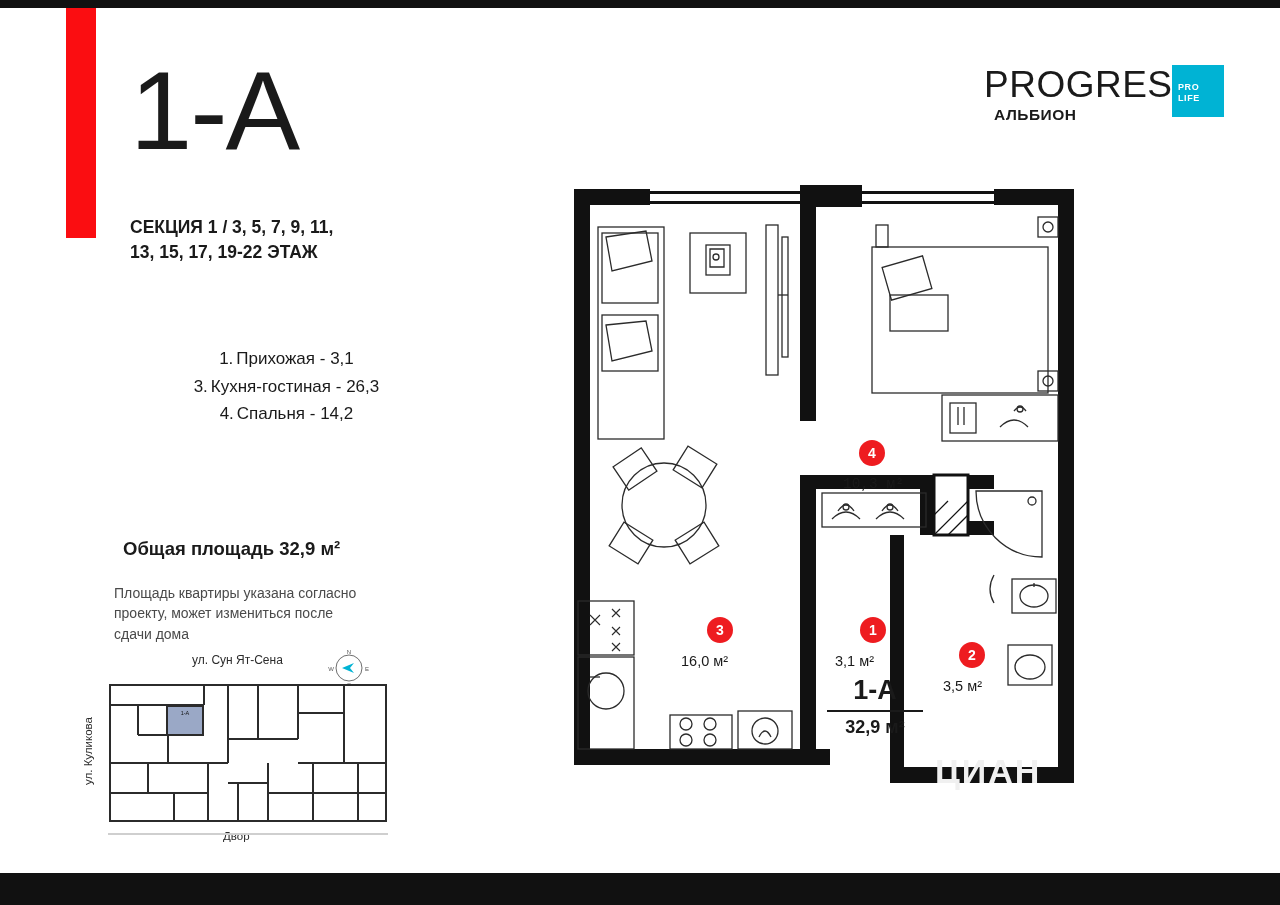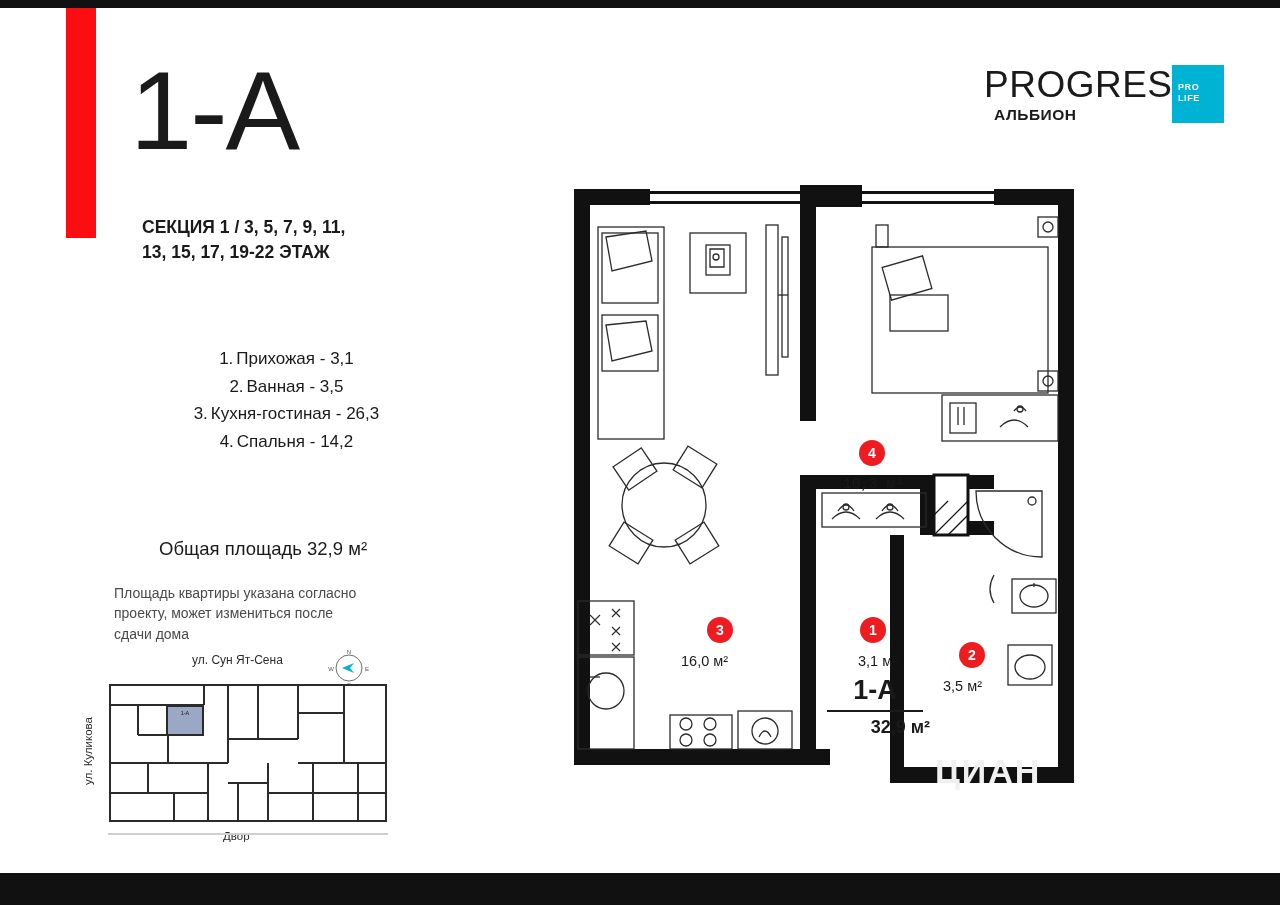--- a/index.html
+++ b/index.html
@@ -47,44 +47,42 @@
     color: #1a1a1a;
   }
   .section-line {
     position: absolute;
     left: 130px; top: 215px;
     width: 300px;
     font-size: 17.5px;
     font-weight: 700;
     line-height: 1.45;
     color: #1a1a1a;
-    margin-left: 12px;
   }
 
   .rooms-list {
     position: absolute;
     left: 115px; top: 345px;
     width: 340px;
     font-size: 17px;
     line-height: 1.62;
     color: #1a1a1a;
     text-align: center;
   }
   .rooms-list .row {
     white-space: nowrap;
   }
   .rooms-list .idx { display: inline-block; width: 20px; }
 
   .total-area {
     position: absolute;
     left: 123px; top: 538px;
     font-size: 18.5px;
-    font-weight: 400;
-    color: #1a1a1a;
-    margin-left: 36px;
+    font-weight: 700;
+    color: #1a1a1a;
   }
   .total-note {
     position: absolute;
     left: 114px; top: 583px;
     width: 250px;
     font-size: 14px;
     line-height: 1.45;
     color: #4a4a4a;
   }
 
@@ -107,21 +105,21 @@
     position: absolute;
     left: 50px; top: 42px;
     font-size: 15.5px;
     font-weight: 700;
     letter-spacing: 0.5px;
     color: #1a1a1a;
   }
   .logo-badge {
     position: absolute;
     left: 228px; top: 1px;
-    width: 52px; height: 58px;
+    width: 52px; height: 52px;
     background: #00b3d4;
     color: #ffffff;
     font-size: 9px;
     font-weight: 700;
     line-height: 1.25;
     letter-spacing: 0.6px;
     padding: 17px 0 0 6px;
     box-sizing: border-box;
   }
 
@@ -204,21 +202,20 @@
   }
   .plan-summary .rule {
     width: 96px; height: 2px;
     background: #1a1a1a;
     margin: 4px auto 5px auto;
   }
   .plan-summary .area {
     font-size: 18px;
     font-weight: 700;
     color: #1a1a1a;
-    text-align: right;
   }
 
   .watermark {
     position: absolute;
     left: 935px; top: 752px;
     font-size: 34px;
     font-weight: 700;
     letter-spacing: 2px;
     color: #f0f0f0;
     user-select: none;
@@ -231,21 +228,20 @@
 <div class="bar-bottom"></div>
 
 <div class="red-bar"></div>
 
 <div class="plan-code">1-A</div>
 
 <div class="section-line" id="section-subtitle">СЕКЦИЯ 1 / 3, 5, 7, 9, 11,<br>13, 15, 17, 19-22 ЭТАЖ</div>
 
 <div class="rooms-list" id="rooms-list">
     <div class="row"><span class="idx">1.</span><span>Прихожая</span> - <span>3,1</span></div>
-    <div class="row"><span class="idx">2.</span><span>Ванная</span> - <span>3,5</span></div>
     <div class="row"><span class="idx">3.</span><span>Кухня-гостиная</span> - <span>26,3</span></div>
     <div class="row"><span class="idx">4.</span><span>Спальня</span> - <span>14,2</span></div>
   </div>
 
 <div class="total-area">Общая площадь 32,9 м²</div>
 <div class="total-note">Площадь квартиры указана согласно проекту, может измениться после сдачи дома</div>
 
 <div class="logo">
   <div class="logo-progress">PROGRESS</div>
   <div class="logo-albion">АЛЬБИОН</div>
@@ -421,21 +417,21 @@
       <path d="M434,400 q-8,14 0,28"></path>
 
       <rect x="448" y="470" width="44" height="40"></rect>
       <ellipse cx="470" cy="492" rx="15" ry="12"></ellipse>
     </g>
   </svg>
 
   
   <div id="marker-layer">
       <div class="marker" style="left: 300px; top: 442px; background: rgb(238, 28, 32);">1</div>
-      <div class="area-label" style="left: 298px; top: 478px;">3,1 м²</div>
+      <div class="area-label" style="left: 275px; top: 478px;">3,1 м²</div>
       <div class="marker" style="left: 399px; top: 467px; background: rgb(238, 28, 32);">2</div>
       <div class="area-label" style="left: 383px; top: 503px;">3,5 м²</div>
       <div class="marker" style="left: 147px; top: 442px; background: rgb(238, 28, 32);">3</div>
       <div class="area-label" style="left: 121px; top: 478px;">16,0 м²</div>
       <div class="marker" style="left: 299px; top: 265px; background: rgb(238, 28, 32);">4</div>
       <div class="area-label" style="left: 283px; top: 301px; font-family: Liberation Mono, monospace;">10,3 м²</div>
     </div>
 </div>
 
 <div class="plan-summary">

